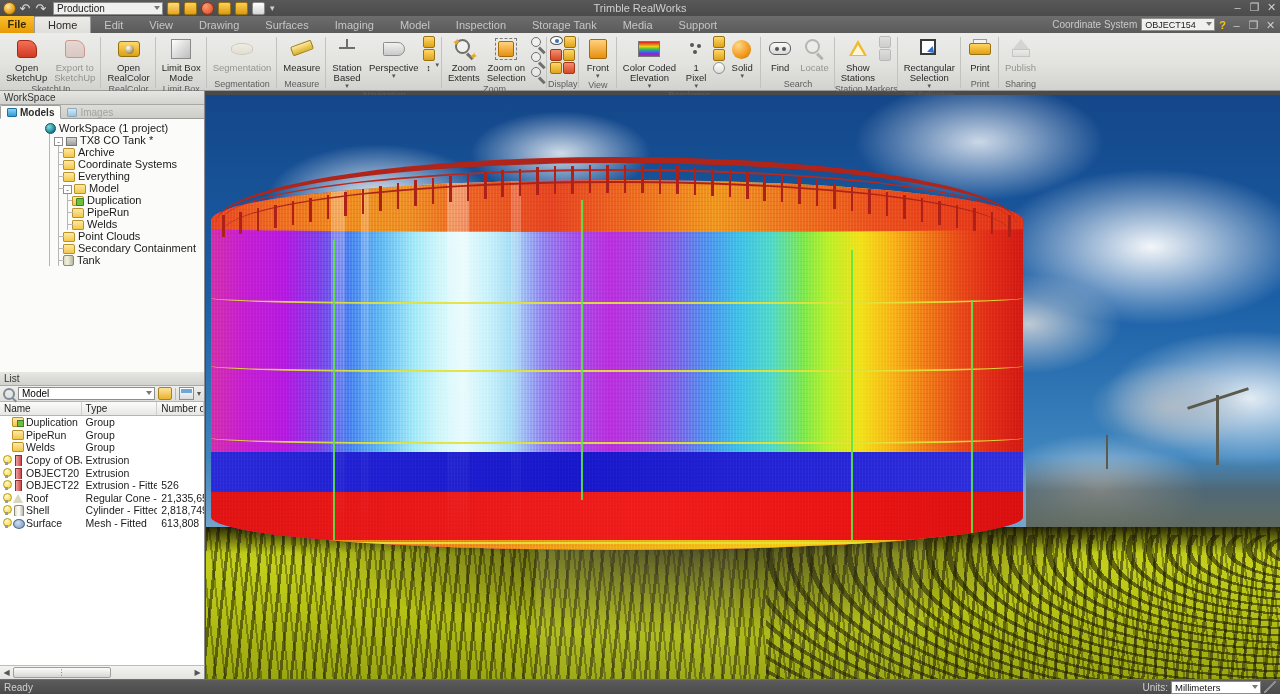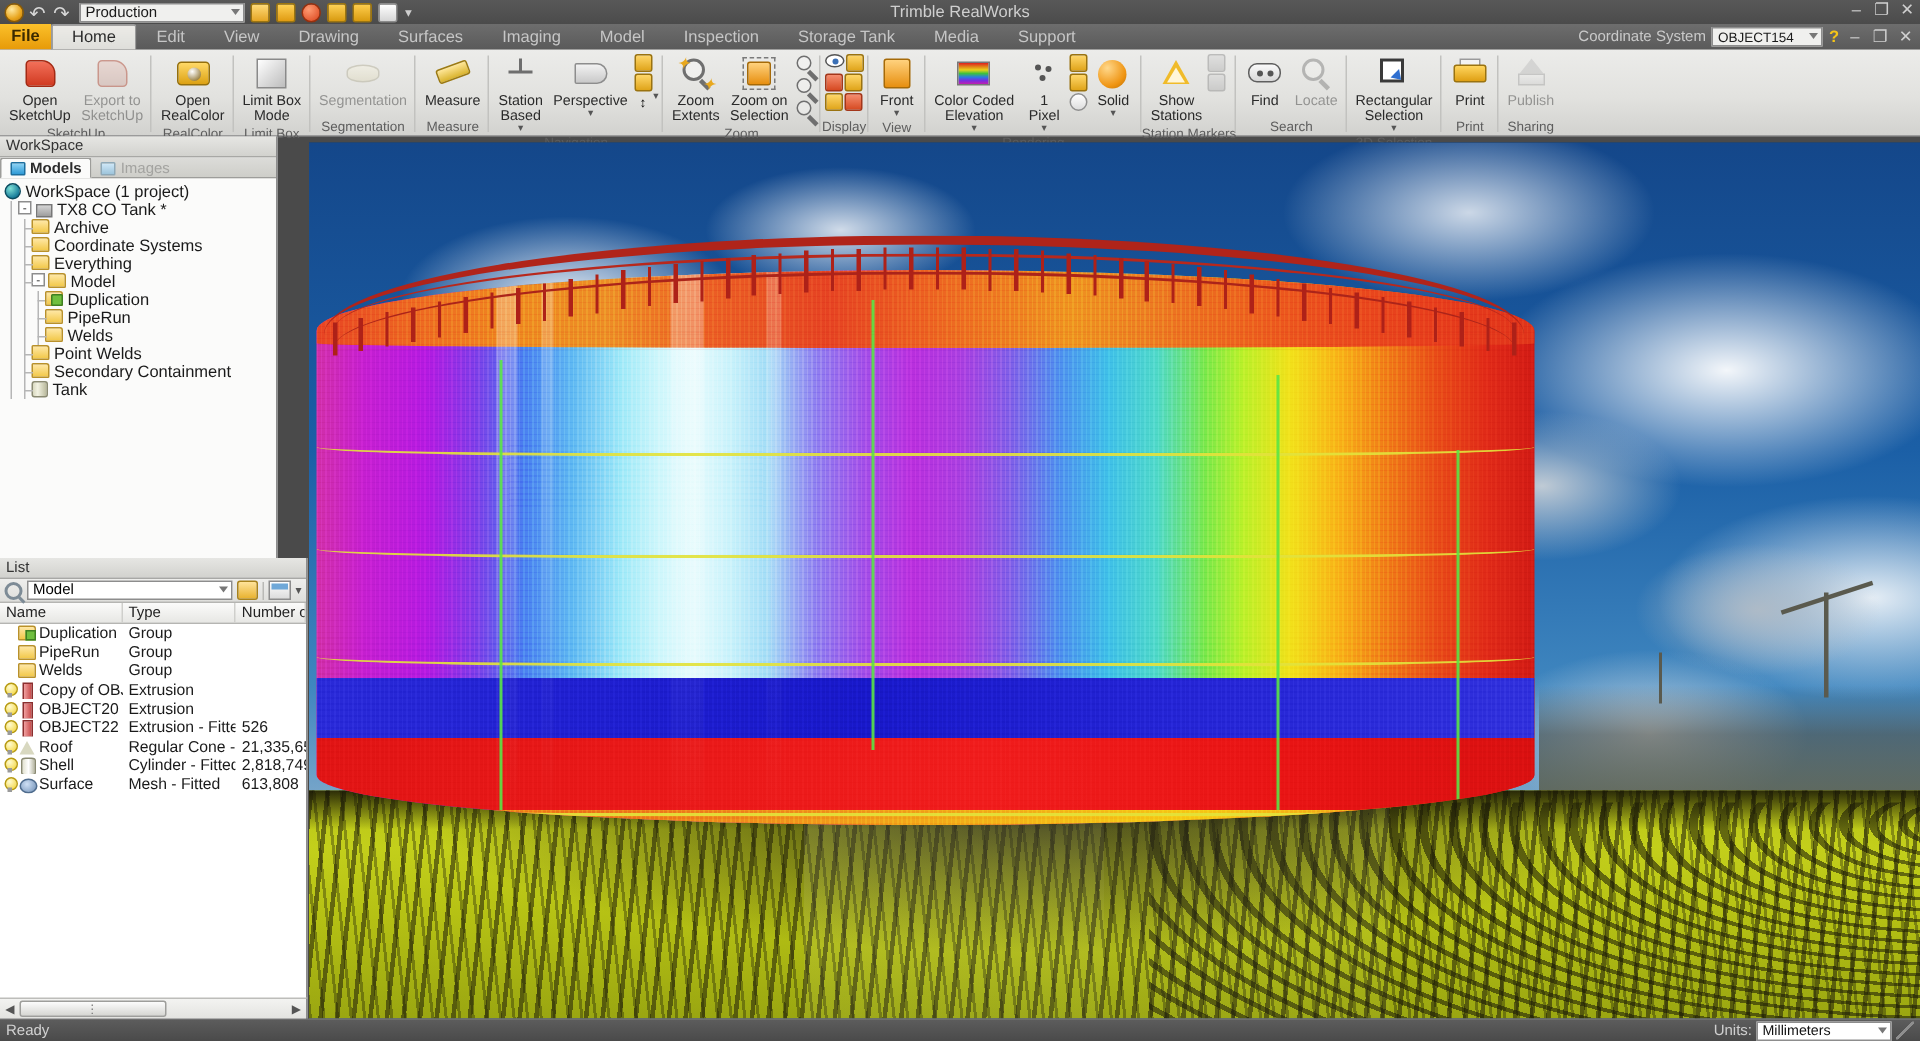--- a/index.html
+++ b/index.html
@@ -207,38 +207,38 @@
   .eye::after{content:'';position:absolute;left:4px;top:1.5px;width:4px;height:4px;
               border-radius:50%;background:#3a6fb5;}
 
   
   .panel-hdr {
     height: 14px; background: linear-gradient(#e6e6e3,#d2d2ce);
     border-bottom:1px solid #a8a8a5;
     font-size: 10px; color: #333; padding-left: 4px; line-height: 14px;
   }
   .workspace-panel {
-    position: absolute; left: 0; top: 91px; width: 185px; height: 281px;
+    position: absolute; left: 0; top: 91px; width: 205px; height: 281px;
     background: #e8e8e6; border-right: 1px solid #8d8d8d;
   }
   .ws-tabs { height: 14px; display: flex; background: linear-gradient(#dcdcd9,#cecec9);
              border-bottom: 1px solid #9d9d9a; text-align: right; }
   .ws-tab { display:flex;align-items:center;gap:3px;padding:0 6px; font-size:10px;
             height:14px; color:#2c2c2c; }
   .ws-tab.active { background: #fbfbfa; border:1px solid #9d9d9a; border-bottom:1px solid #fbfbfa;
                    border-radius:2px 2px 0 0; font-weight:bold; }
   .ws-tab.dis { color:#a3a3a0; }
   .tab-ic { width:10px;height:9px;border-radius:1px; }
   .tab-ic.models { background:linear-gradient(#8fd4f5,#2f9ad6); border:1px solid #1d6f9e;}
   .tab-ic.images { background:linear-gradient(#cfe8f8,#9dc4db); border:1px solid #8fa9b8;}
   .tree {
     background: #fbfbfa; height: 266px; overflow: hidden;
     padding: 3px 0 0 3px; font-size: 11px; color: #1a1a1a;
   }
-  .tnode { display: flex; align-items: flex-start; height: 12px; white-space: nowrap; }
+  .tnode { display: flex; align-items: flex-end; height: 12px; white-space: nowrap; margin-left: 42px; }
   .tnode span.lbl { line-height: 12px; }
   .texp { width: 9px; height: 9px; border: 1px solid #8d8d8d; background: #fff;
           font-size: 8px; line-height: 7px; text-align: center; color: #333;
           margin-right: 2px; flex: 0 0 auto; }
   .tline { flex:0 0 auto; width:9px; height:12px; position:relative; }
   .tline::before{content:'';position:absolute;left:4px;top:0;bottom:0;width:1px;background:#b6b6b6;}
   .tline.stub::after{content:'';position:absolute;left:4px;top:6px;width:6px;height:1px;background:#b6b6b6;}
   .ico-folder { width:12px;height:10px;margin-right:3px;flex:0 0 auto;
     background:linear-gradient(#ffe8a6,#f2c849); border:1px solid #b9912a; border-radius:1px 2px 1px 1px;}
   .ico-folder.dup { background:linear-gradient(#ffe8a6,#f2c849); position:relative;}
@@ -745,55 +745,55 @@
               <div class="caret-dn">▾</div>
             </div>
           </div>
         </div>
         <div class="rg-label">Rendering</div>
       </div>
       <div class="rgroup">
         <div class="rg-items">
           <div class="rbtn">
             <span class="ricon">
+              <i class="find-box"></i>
+            </span>
+            <div class="rlbl two">
+              <div>Find</div>
+            </div>
+          </div>
+          <div class="rbtn dis">
+            <span class="ricon">
+              <i class="magnify"></i>
+            </span>
+            <div class="rlbl two">
+              <div>Locate</div>
+            </div>
+          </div>
+        </div>
+        <div class="rg-label">Search</div>
+      </div>
+      <div class="rgroup">
+        <div class="rg-items">
+          <div class="rbtn">
+            <span class="ricon">
               <i class="tri-warn"></i>
               <i class="tri-warn-in"></i>
             </span>
             <div class="rlbl two">
               <div>Show</div>
               <div>Stations</div>
             </div>
           </div>
           <span class="rcol" style="opacity: 0.5;">
             <span class="sm-sq" style="background: linear-gradient(rgb(214, 214, 214), rgb(180, 180, 180));"></span>
             <span class="sm-sq" style="background: linear-gradient(rgb(214, 214, 214), rgb(180, 180, 180));"></span>
           </span>
         </div>
         <div class="rg-label">Station Markers</div>
-      </div>
-      <div class="rgroup">
-        <div class="rg-items">
-          <div class="rbtn">
-            <span class="ricon">
-              <i class="find-box"></i>
-            </span>
-            <div class="rlbl two">
-              <div>Find</div>
-            </div>
-          </div>
-          <div class="rbtn dis">
-            <span class="ricon">
-              <i class="magnify"></i>
-            </span>
-            <div class="rlbl two">
-              <div>Locate</div>
-            </div>
-          </div>
-        </div>
-        <div class="rg-label">Search</div>
       </div>
       <div class="rgroup">
         <div class="rg-items">
           <div class="rbtn">
             <span class="ricon">
               <i class="selrect"></i>
               <i class="cursor-arrow"></i>
             </span>
             <div class="rlbl two">
               <div>Rectangular</div>
@@ -900,21 +900,21 @@
           <i class="tline"></i>
           <i class="tline"></i>
           <i class="tline stub"></i>
           <i class="ico-folder"></i>
           <span class="lbl">Welds</span>
         </div>
         <div class="tnode">
           <i class="tline"></i>
           <i class="tline stub"></i>
           <i class="ico-folder"></i>
-          <span class="lbl">Point Welds</span>
+          <span class="lbl">Point Clouds</span>
         </div>
         <div class="tnode">
           <i class="tline"></i>
           <i class="tline stub"></i>
           <i class="ico-folder"></i>
           <span class="lbl">Secondary Containment</span>
         </div>
         <div class="tnode">
           <i class="tline"></i>
           <i class="tline stub"></i>

